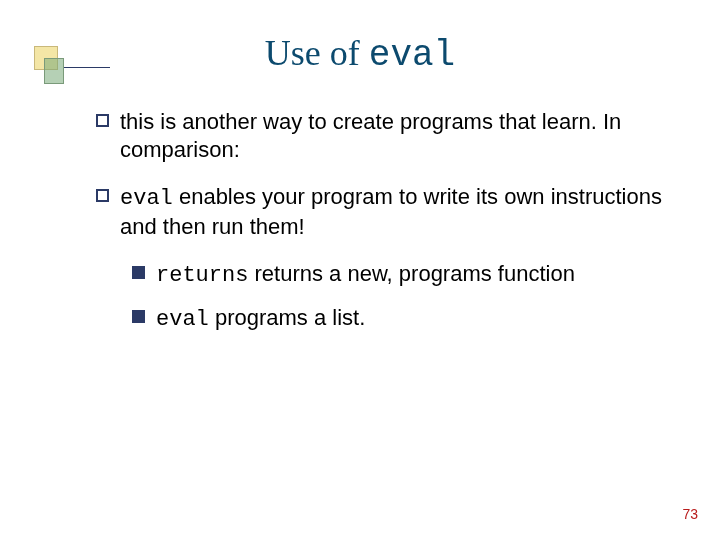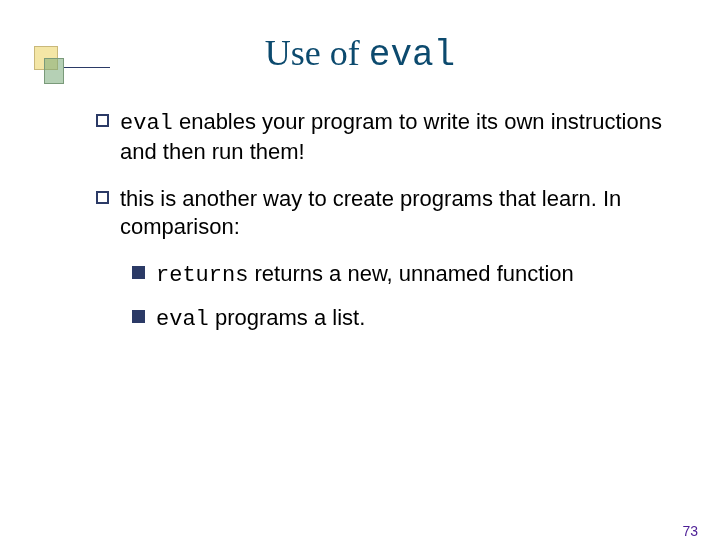--- a/index.html
+++ b/index.html
@@ -101,23 +101,23 @@
     width: 13px;
     height: 13px;
     background: #2b3a66;
   }
   .mono {
     font-family: "Courier New", Courier, monospace;
   }
   .pagenum {
     position: absolute;
     right: 22px;
-    bottom: 1px;
+    bottom: 18px;
     font-size: 14px;
-    color: #4c1d95;
+    color: #b91c1c;
   }
 </style>
 </head>
 <body>
 
 <div class="slide">
 
   <div class="corner-deco">
     <div class="ybox"></div>
     <div class="gbox"></div>
@@ -125,31 +125,31 @@
   </div>
 
   <div class="title">
     <span>Use of </span><span class="mono">eval</span>
   </div>
 
   <div class="body">
 
     <div class="bullet1">
       <span class="marker-sq"></span>
-      <span class="mono">eval</span><span> enables your program to write its own instructions and then run them!</span>
+      <span>this is another way to create programs that learn.  In comparison:</span>
     </div>
 
     <div class="bullet1">
       <span class="marker-sq"></span>
-      <span>this is another way to create programs that learn.  In comparison:</span>
+      <span class="mono">eval</span><span> enables your program to write its own instructions and then run them!</span>
     </div>
 
     <div class="bullet2">
       <span class="marker-fill"></span>
-      <span class="mono">returns</span><span> returns a new, unnamed function</span>
+      <span class="mono">returns</span><span> returns a new, programs function</span>
     </div>
 
     <div class="bullet2">
       <span class="marker-fill"></span>
       <span class="mono">eval</span><span> programs a list.</span>
     </div>
 
   </div>
 
   <div class="pagenum">73</div>

